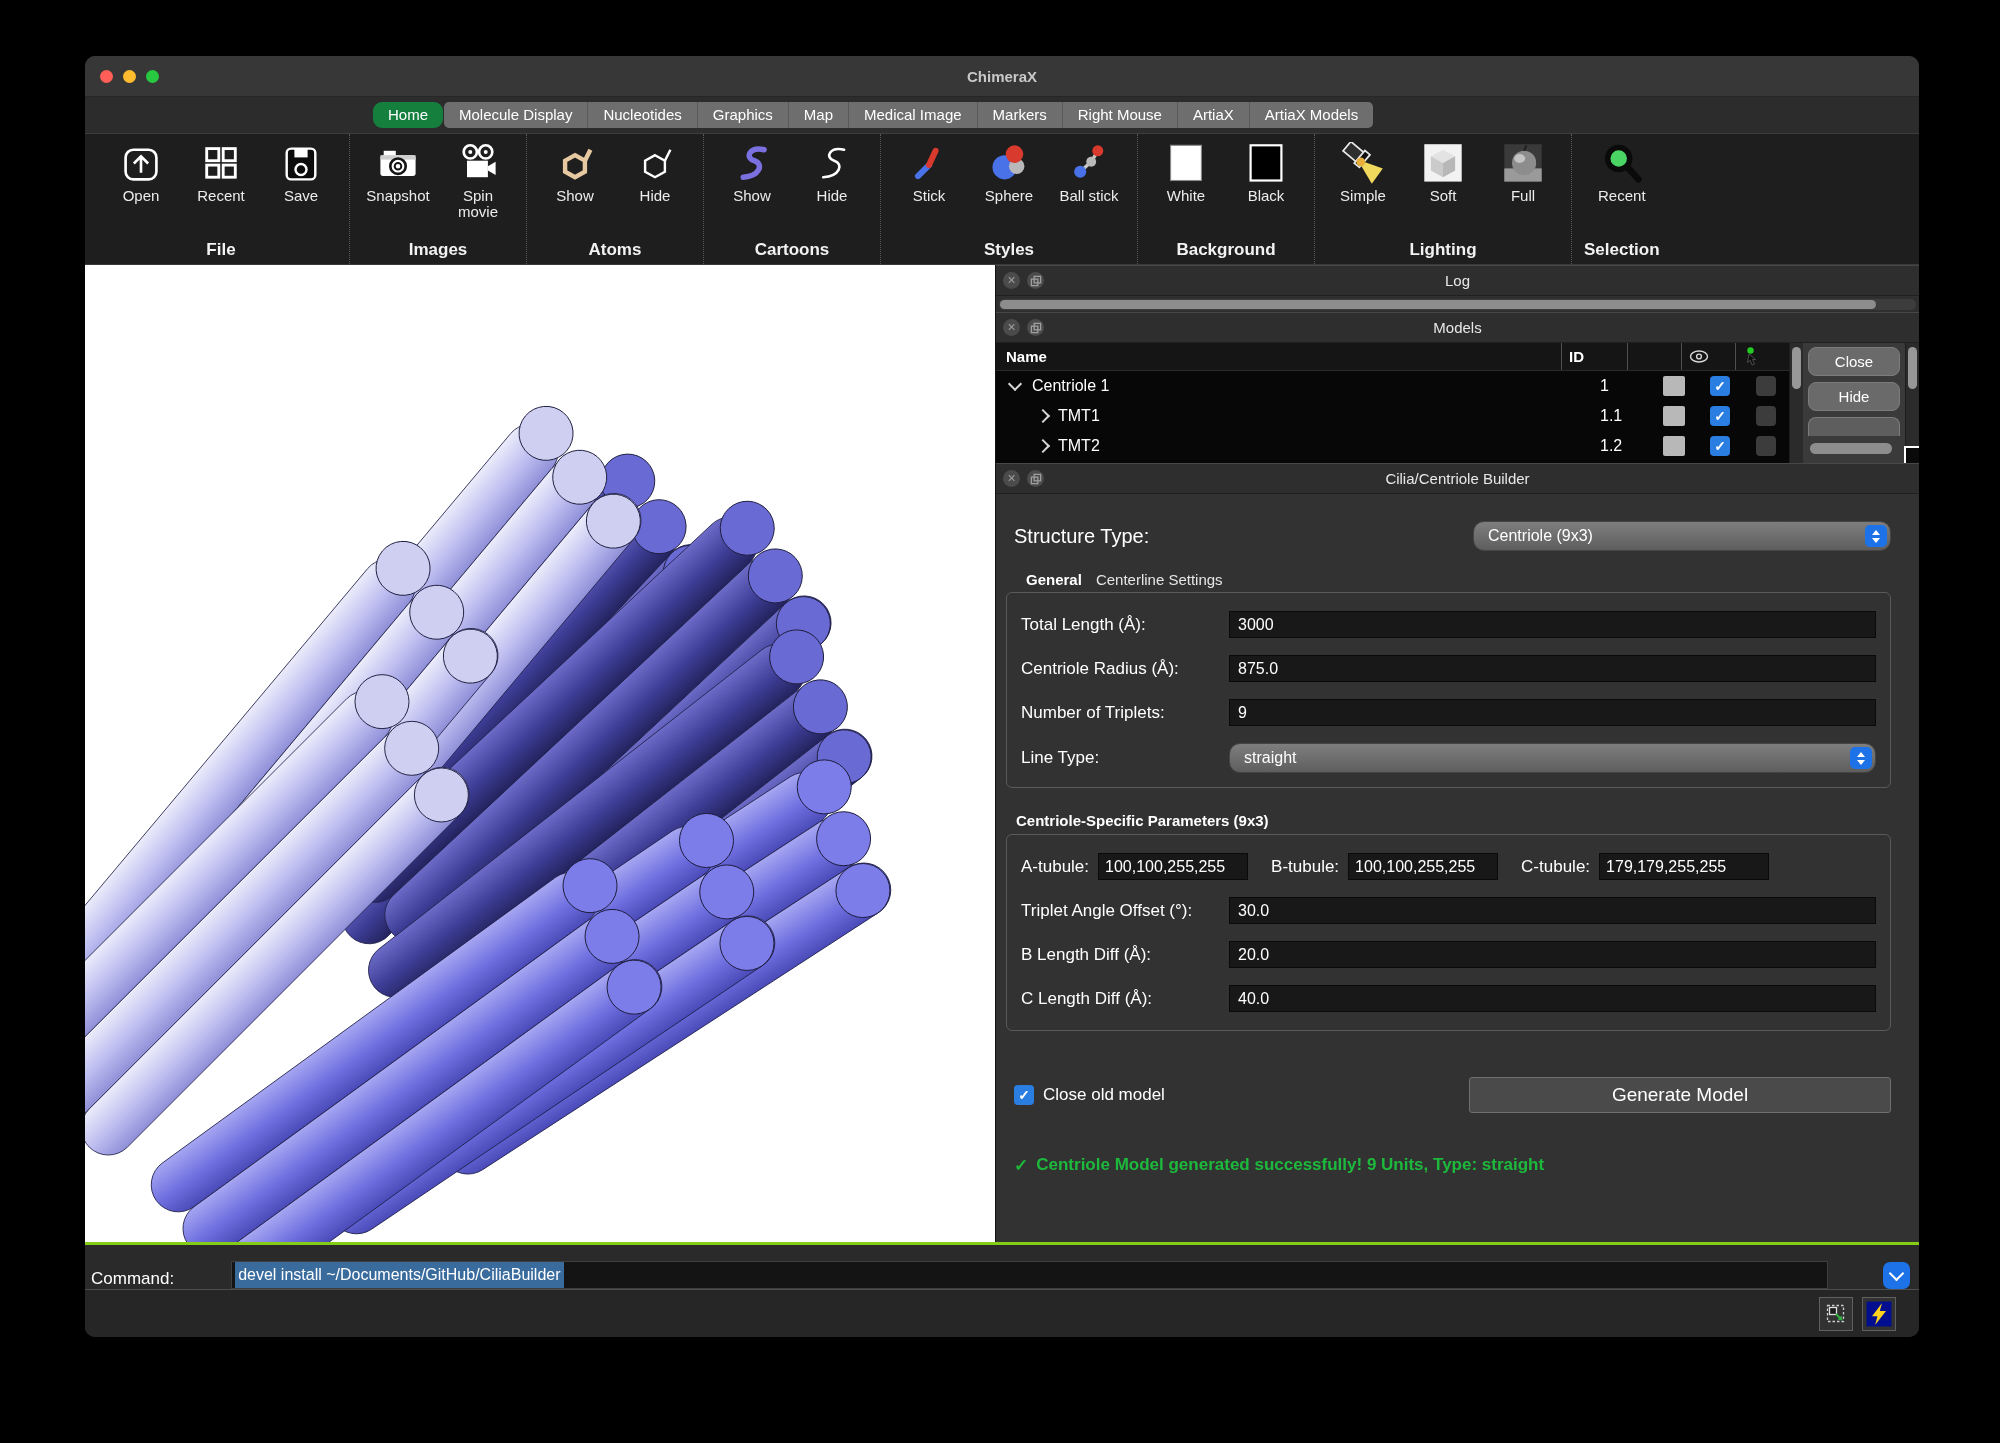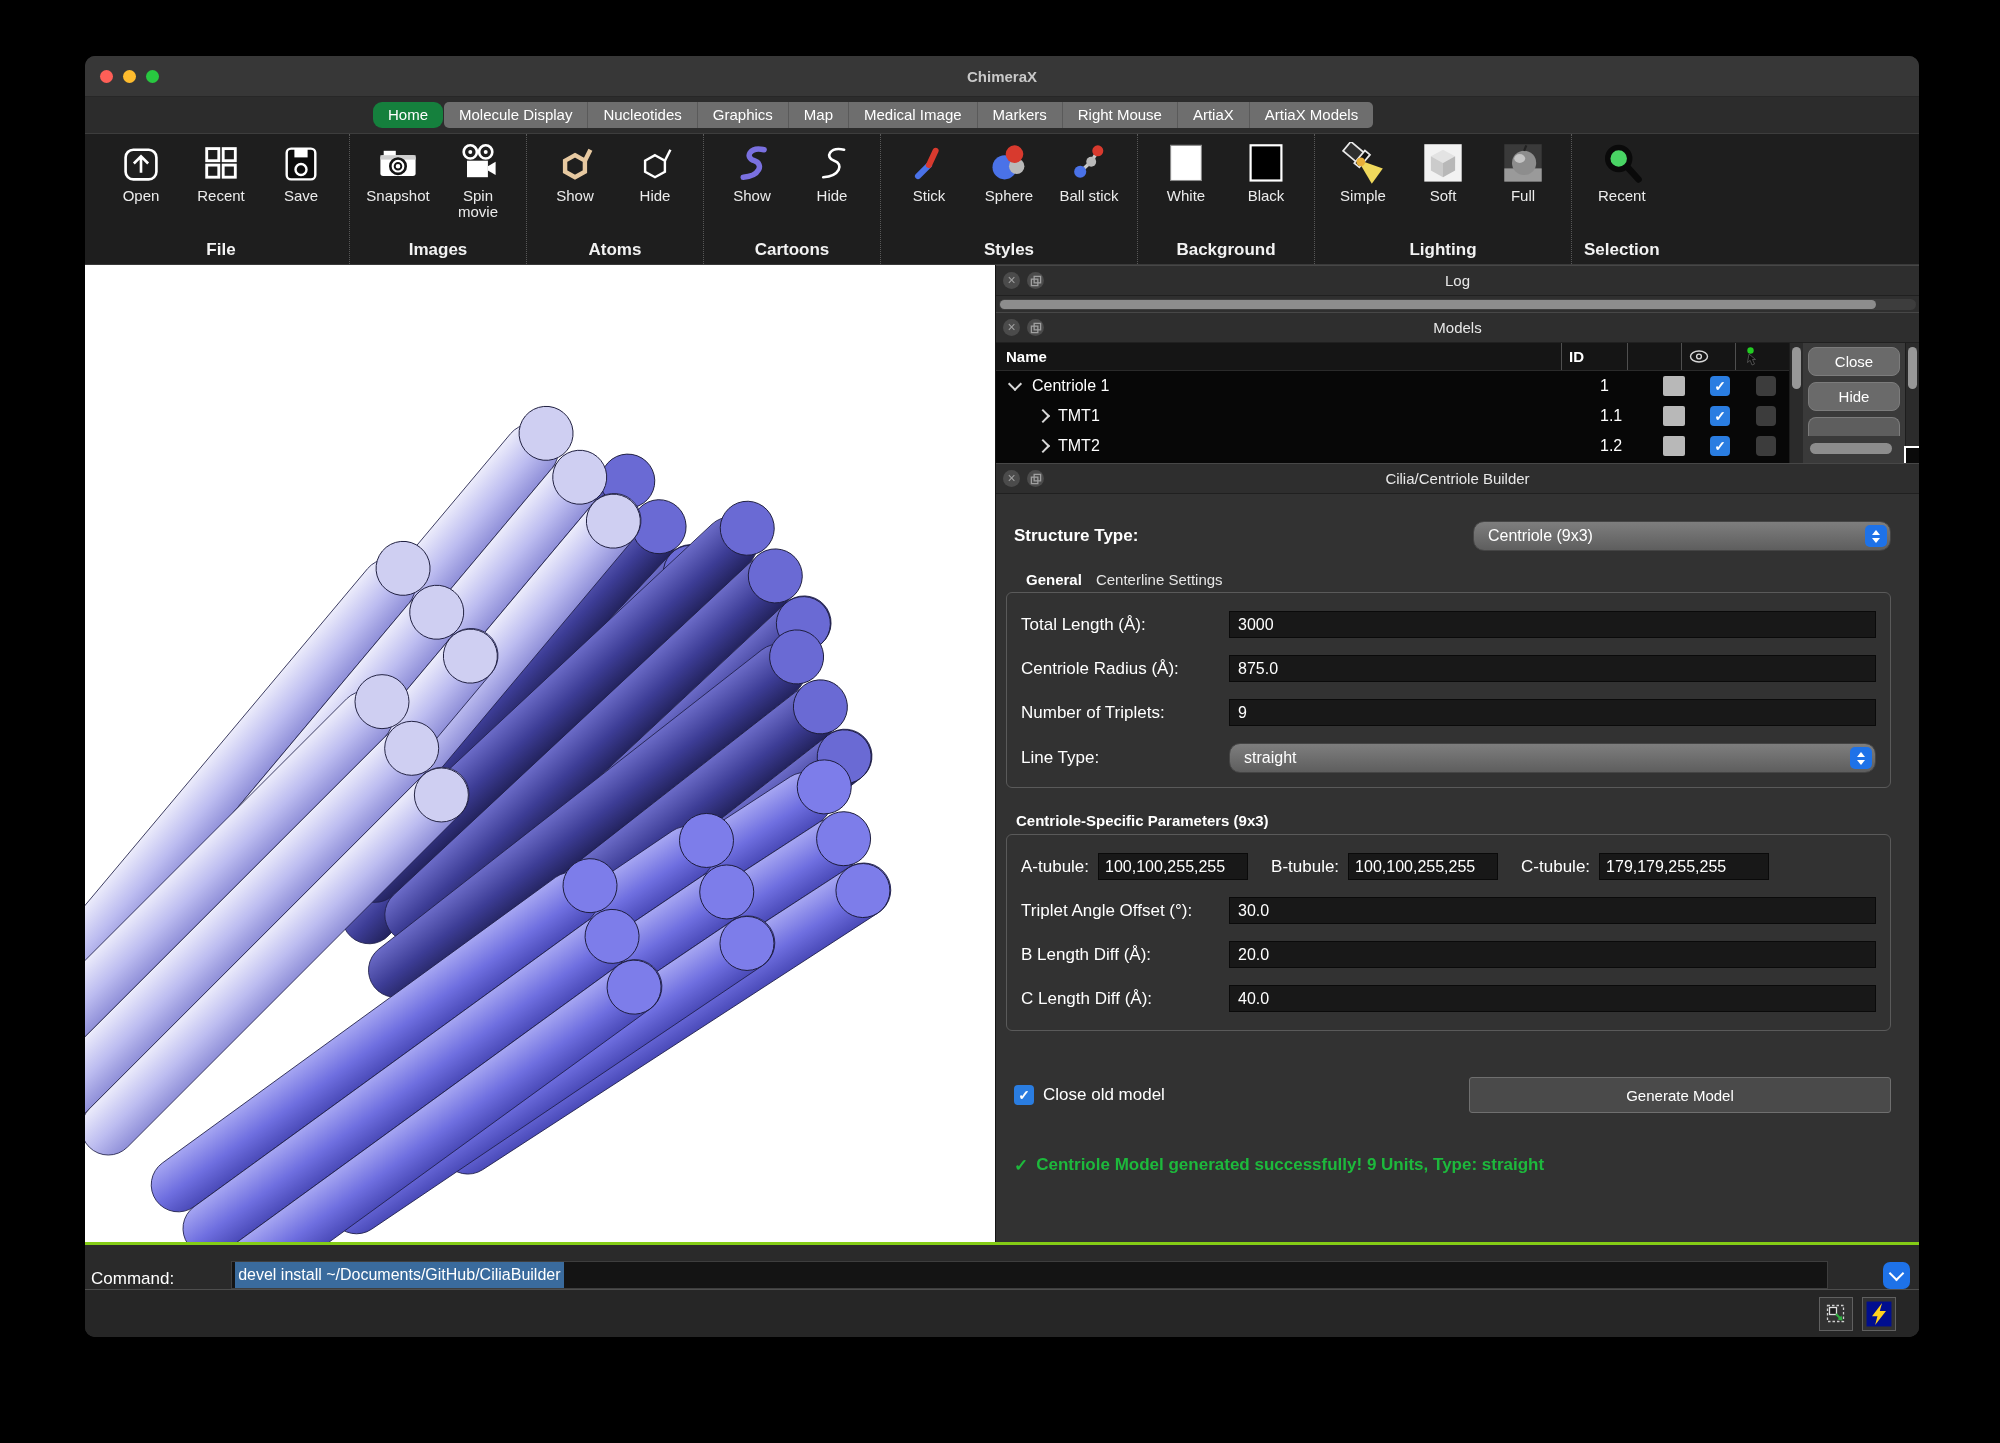--- a/index.html
+++ b/index.html
@@ -80,21 +80,21 @@
           border-top:2px solid #fff;border-left:2px solid #fff;}
   .btncol{width:92px;background:#3a3a3a;display:flex;flex-direction:column;padding:4px 5px 0;gap:6px;flex:none;}
   .pbtn{height:27px;background:#6a6a6a;border:1px solid #7c7c7c;border-radius:8px;color:#fff;font-size:15px;
         display:flex;align-items:center;justify-content:center;flex:none;}
   .pbtn.clipped{height:18px;border-radius:8px 8px 0 0;border-bottom:none;background:#5e5e5e;}
   .hpill{height:11px;background:#8d8d8d;border-radius:6px;margin:1px 8px 0 2px;flex:none;}
 
   
   .builder-body{flex:1;color:#fff;overflow:hidden;min-height:0;}
   .row-structure{display:flex;align-items:center;margin:27px 28px 0 18px;}
-  .b-label{font-size:17px;font-weight:bold;}
+  .b-label{font-size:20px;}
   .dropdown{height:30px;background:linear-gradient(#7e7e7e,#5e5e5e);border-radius:11px;border:1px solid #454545;
             display:flex;align-items:center;padding-left:14px;color:#fff;font-size:16px;position:relative;box-sizing:border-box;}
   .dd-structure{margin-left:auto;width:418px;}
   .stepper{position:absolute;right:3px;top:3px;bottom:3px;width:22px;background:#1e72e8;border-radius:5px;
            display:flex;flex-direction:column;align-items:center;justify-content:center;gap:3px;}
   .tri-up{width:0;height:0;border-left:4px solid transparent;border-right:4px solid transparent;border-bottom:5px solid #fff;}
   .tri-dn{width:0;height:0;border-left:4px solid transparent;border-right:4px solid transparent;border-top:5px solid #fff;}
   .builder-tabs{margin:20px 0 4px 30px;display:flex;gap:14px;font-size:15px;color:#e6e6e6;}
   .btab.active{font-weight:bold;color:#fff;}
   .groupbox{margin:0 28px 0 10px;border:1px solid #5a5a5a;border-radius:6px;padding:18px 14px 8px;}
@@ -105,21 +105,21 @@
   .dd-flex{flex:1;}
   .params-title{margin:24px 0 5px 20px;font-size:15px;font-weight:bold;}
   .trow{display:flex;align-items:center;margin-bottom:17px;gap:9px;}
   .tlabel{font-size:17px;flex:none;}
   .tinput{width:150px;flex:none;height:27px;background:#181818;border:1px solid #0a0a0a;color:#fff;
           display:flex;align-items:center;padding-left:6px;font-size:16px;box-sizing:border-box;}
   .tinput.wide{width:170px;}
   .gen-row{display:flex;align-items:center;margin:46px 28px 0 18px;}
   .cbx-wrap{display:flex;align-items:center;gap:9px;font-size:17px;}
   .gen-btn{margin-left:auto;width:420px;height:34px;background:#4a4a4a;border:1px solid #6f6f6f;border-radius:3px;
-           color:#fff;font-size:15px;display:flex;align-items:center;justify-content:center;}
+           color:#fff;font-size:19px;display:flex;align-items:center;justify-content:center;}
   .status-row{margin:42px 0 0 18px;font-size:17px;font-weight:bold;display:flex;gap:8px;}
 
   
   .command-bar{height:44px;background:#2a2a2a;border-top:3px solid #84cc16;display:flex;align-items:flex-end;
                padding:0 9px 0 4px;flex:none;gap:48px;}
   .cmd-label{color:#fff;font-size:17px;margin:0 9px 0 2px;white-space:nowrap;}
   .cmd-input{flex:1;height:28px;background:#141414;border:1px solid #3e3e3e;display:flex;align-items:center;
              padding-left:3px;font-size:16px;color:#fff;box-sizing:border-box;}
   .cmd-sel{background:#3a6b9d;padding:4px 3px;}
   .cmd-dd{width:27px;height:27px;background:#1e72e8;border-radius:7px;margin-left:7px;display:flex;

